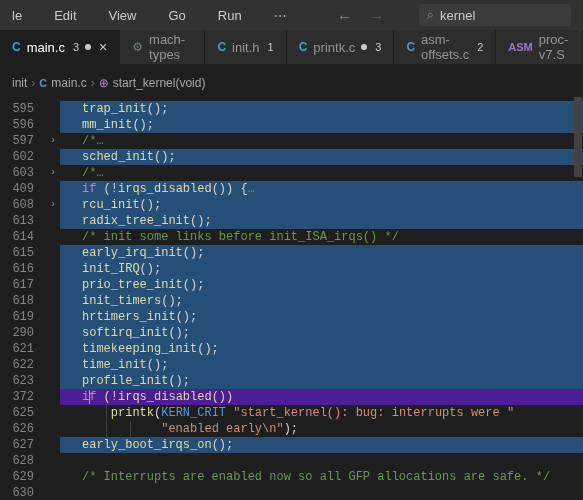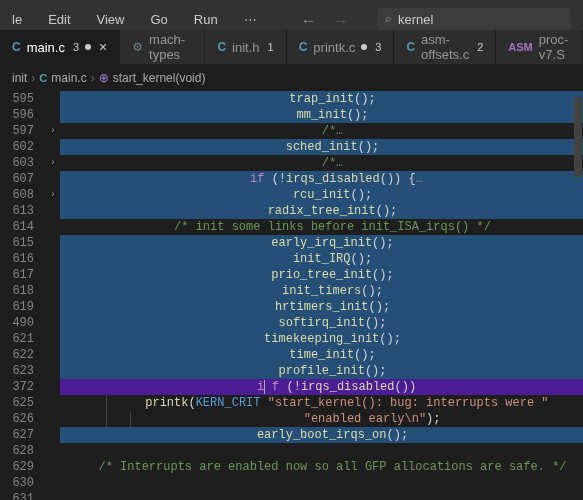--- a/index.html
+++ b/index.html
@@ -7,24 +7,25 @@
   font-family: "Segoe UI", -apple-system, sans-serif;
   background: #1e1e1e;
   color: #cccccc;
   font-size: 13px;
   width: 583px;
   height: 500px;
   overflow: hidden;
 }
 .menubar {
   display: flex;
+  align-items: center;
   height: 30px;
   background: #323233;
   padding: 8px 4px;
-  gap: 10px;
+  gap: 16px;
 }
 .menu-item {
   padding: 4px 8px;
   color: #cccccc;
   cursor: pointer;
 }
 .menu-ellipsis { padding: 4px 8px; color: #cccccc; }
 .nav-arrows { display: flex; gap: 4px; margin-left: 20px; }
 .nav-arrow { color: #858585; padding: 2px 6px; cursor: pointer; font-size: 16px; }
 .nav-arrow.dim { color: #555; }
@@ -66,21 +67,21 @@
 .tab .c-icon { color: #519aba; font-weight: bold; font-size: 12px; }
 .tab .g-icon { color: #6d8086; font-size: 12px; }
 .tab .asm-icon { color: #a074c4; font-size: 11px; font-weight: bold; text-align: right; }
 .tab .dirty { width: 6px; height: 6px; border-radius: 50%; background: #cccccc; }
 .tab .badge { color: #cccccc; font-size: 11px; margin-left: 2px; }
 .tab .close { color: #cccccc; font-size: 14px; line-height: 1; margin-left: 2px; }
 
 .breadcrumb {
   display: flex;
   align-items: center;
-  height: 26px;
+  height: 36px;
   background: #1e1e1e;
   padding: 0 12px;
   font-size: 12px;
   color: #a9a9a9;
   gap: 4px;
 }
 .breadcrumb .c-icon { color: #519aba; font-size: 11px; font-weight: bold; }
 .breadcrumb .fn-icon { color: #b180d7; font-size: 12px; }
 .breadcrumb .sep { color: #666; }
 
@@ -104,21 +105,20 @@
 .fold-col .fr { height: 16px; text-align: center; font-size: 10px; cursor: pointer; }
 .code {
   flex: 1;
   position: relative;
 }
 .line {
   height: 16px;
   padding-left: 22px;
   white-space: pre;
   position: relative;
-  text-align: center;
 }
 .line.hl { background: #264f78; }
 .line.cursor { background: #4c1d95; }
 .line .ig2 {
   position: absolute;
   left: 46px;
   width: 1px;
   height: 100%;
   background: #404040;
 }
@@ -126,21 +126,21 @@
   position: absolute;
   left: 70px;
   width: 1px;
   height: 100%;
   background: #404040;
 }
 
 
 .fn { color: #dcdcaa; }
 .pn { color: #d4d4d4; }
-.kw { color: #c586c0; margin-left: 8px; }
+.kw { color: #c586c0; }
 .cm { color: #6a9955; }
 .mc { color: #569cd6; }
 .st { color: #ce9178; }
 .fg { color: #808080; }
 
 .cursor-bar {
   display: inline-block;
   width: 1px;
   height: 14px;
   background: #aeafad;
@@ -229,30 +229,30 @@
   <span>start_kernel(void)</span>
 </div>
 
 <div class="editor">
   <div class="gutter">
     <div class="ln">595</div>
     <div class="ln">596</div>
     <div class="ln">597</div>
     <div class="ln">602</div>
     <div class="ln">603</div>
-    <div class="ln">607</div>
+    <div class="ln">409</div>
     <div class="ln">608</div>
     <div class="ln">613</div>
     <div class="ln">614</div>
     <div class="ln">615</div>
     <div class="ln">616</div>
     <div class="ln">617</div>
     <div class="ln">618</div>
     <div class="ln">619</div>
-    <div class="ln">490</div>
+    <div class="ln">290</div>
     <div class="ln">621</div>
     <div class="ln">622</div>
     <div class="ln">623</div>
     <div class="ln">372</div>
     <div class="ln">625</div>
     <div class="ln">626</div>
     <div class="ln">627</div>
     <div class="ln">628</div>
     <div class="ln">629</div>
     <div class="ln">630</div>

